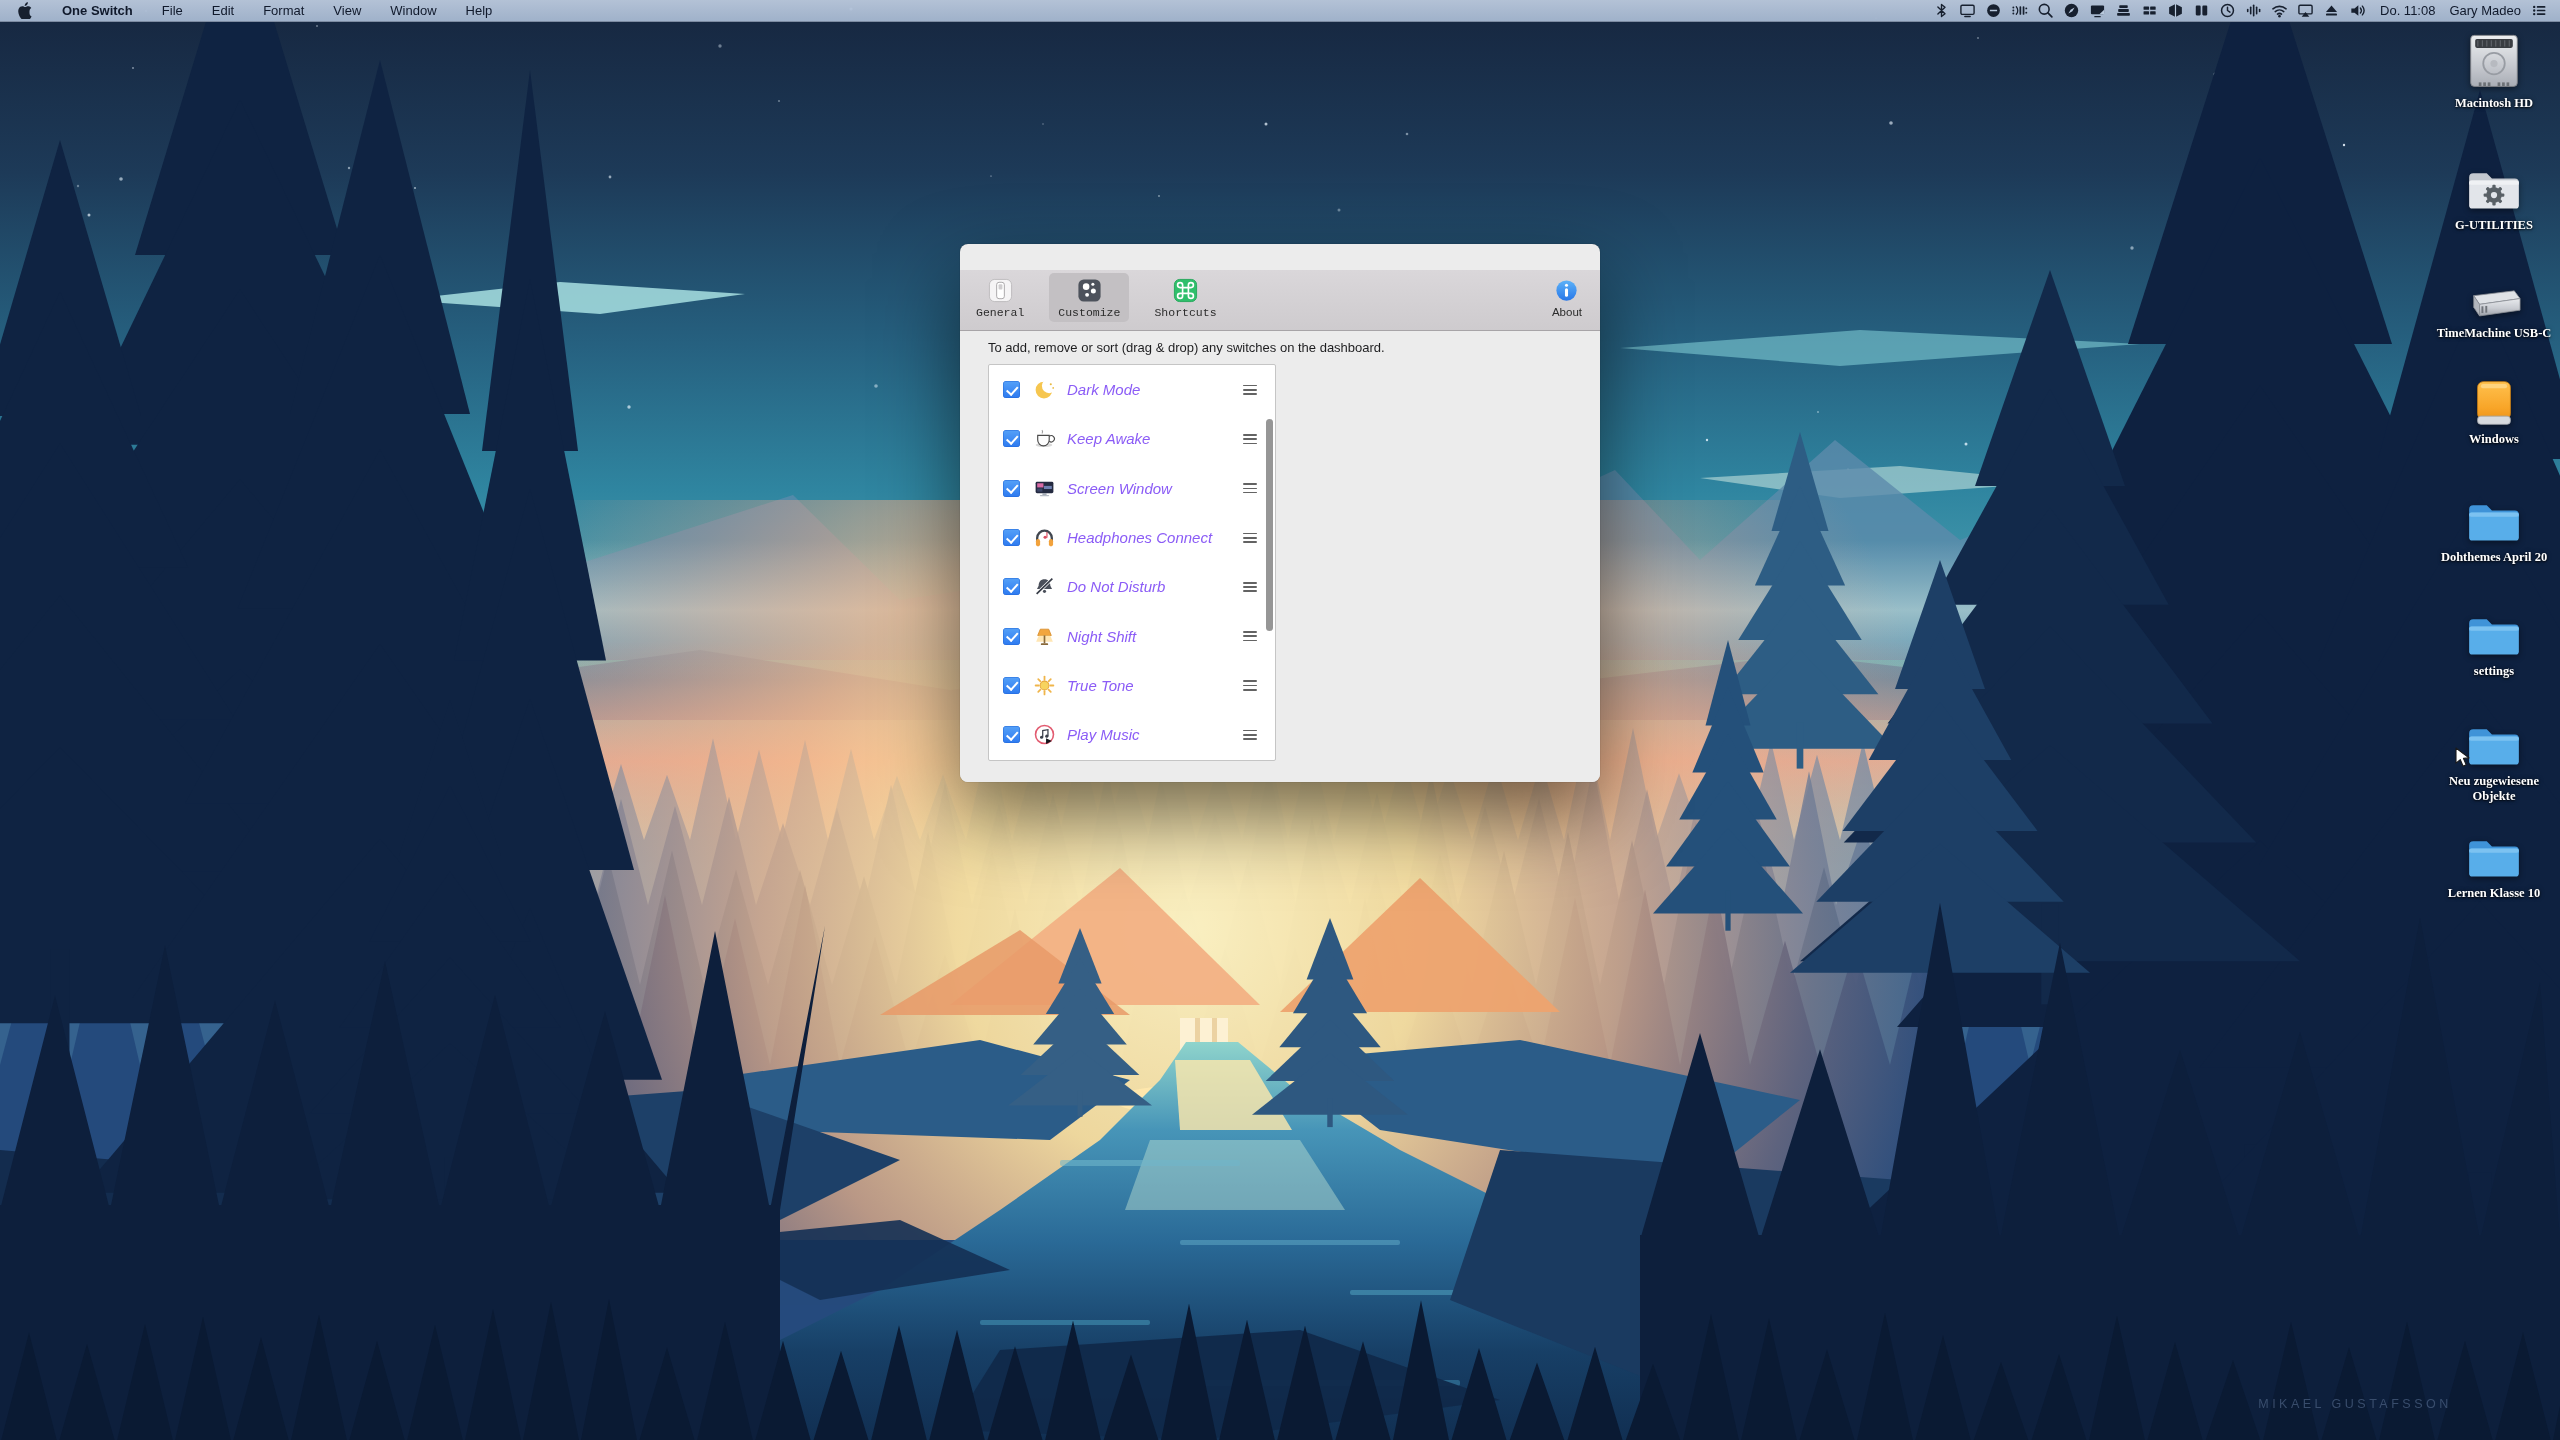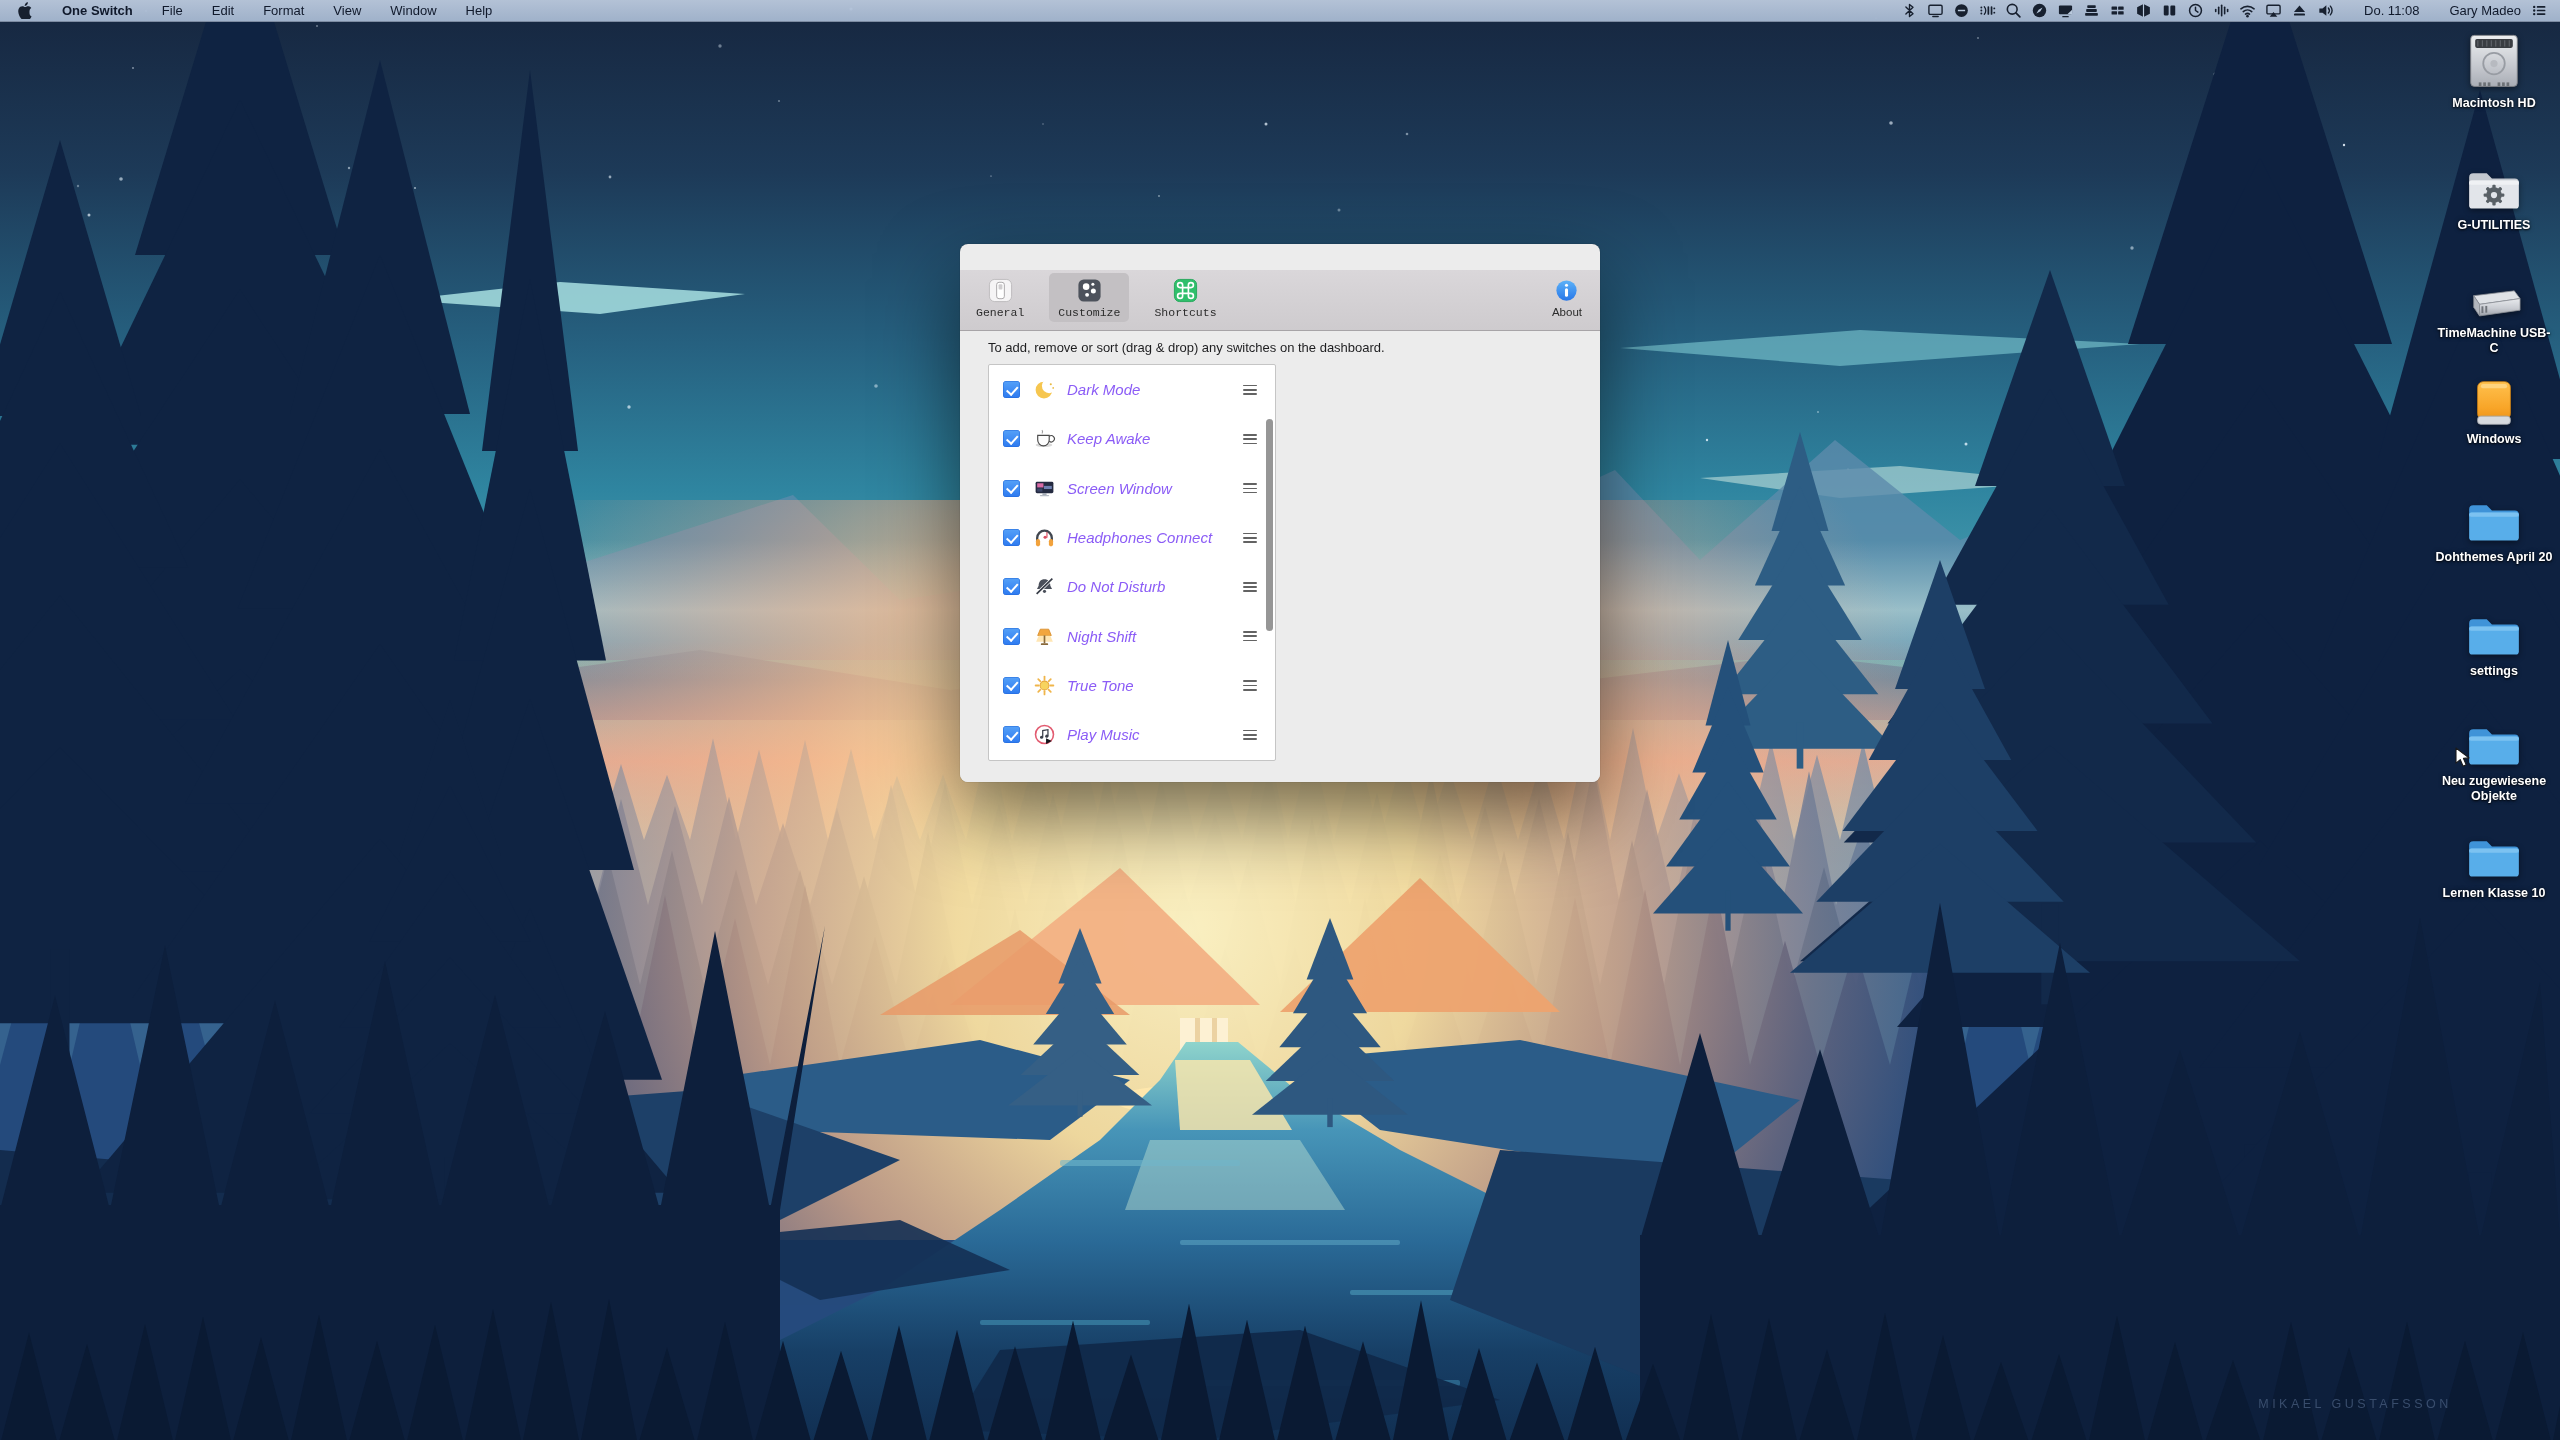--- a/index.html
+++ b/index.html
@@ -12,28 +12,28 @@
     background:linear-gradient(rgba(188,202,222,.95),rgba(167,185,210,.95));
     border-bottom:1px solid rgba(25,40,65,.35);display:flex;align-items:center;justify-content:space-between;
     color:#10192b;font-size:13px;}
   .mb-left{display:flex;align-items:center;gap:29px;padding-left:16px;}
   .mb-right{display:flex;align-items:center;gap:10px;padding-right:12px;}
   .mb-apple svg{width:13px;height:16px;display:block;margin-top:-1px;}
   .mb-item{white-space:nowrap;cursor:default;}
   .mb-app{font-weight:700;}
   .sicon{color:#17202f;display:inline-flex;}
   .sicon svg{width:17px;height:17px;display:block;}
-  .mb-clock,.mb-user{white-space:nowrap;margin-left:20px;}
+  .mb-clock,.mb-user{white-space:nowrap;margin-left:4px;}
 
   
   .dicon{position:absolute;width:120px;left:2434px;z-index:5;text-align:center;cursor:default;}
   .dicon-img{height:64px;display:flex;align-items:flex-end;justify-content:center;
     filter:drop-shadow(0 2px 3px rgba(0,0,0,.45));}
   .dicon-label{display:block;margin-top:6px;font-size:12.5px;font-weight:700;color:#fff;line-height:1.2;
-    text-shadow:0 1px 2px rgba(0,0,0,.85),0 0 4px rgba(0,0,0,.5);}
+    text-shadow:0 1px 2px rgba(0,0,0,.85),0 0 4px rgba(0,0,0,.5);font-family:Liberation Serif, serif;}
 
   
   .window{position:absolute;left:960px;top:244px;width:640px;height:538px;z-index:20;border-radius:8px;
     box-shadow:0 34px 80px rgba(0,0,0,.55),0 0 1px rgba(0,0,0,.5);background:#ececec;}
   .titlebar{position:absolute;left:0;top:0;right:0;height:26px;border-radius:8px 8px 0 0;
     background:linear-gradient(#eceaec,#dcdadc);}
   .lights{position:absolute;left:11px;top:7px;display:flex;gap:8px;}
   .light{width:12px;height:12px;border-radius:50%;}
   .light.red{background:radial-gradient(circle at 35% 30%,#ff8b80,#f25348);border:.5px solid #d8433c;}
   .light.dim{background:#c9c7c9;border:.5px solid #b2b0b2;}

